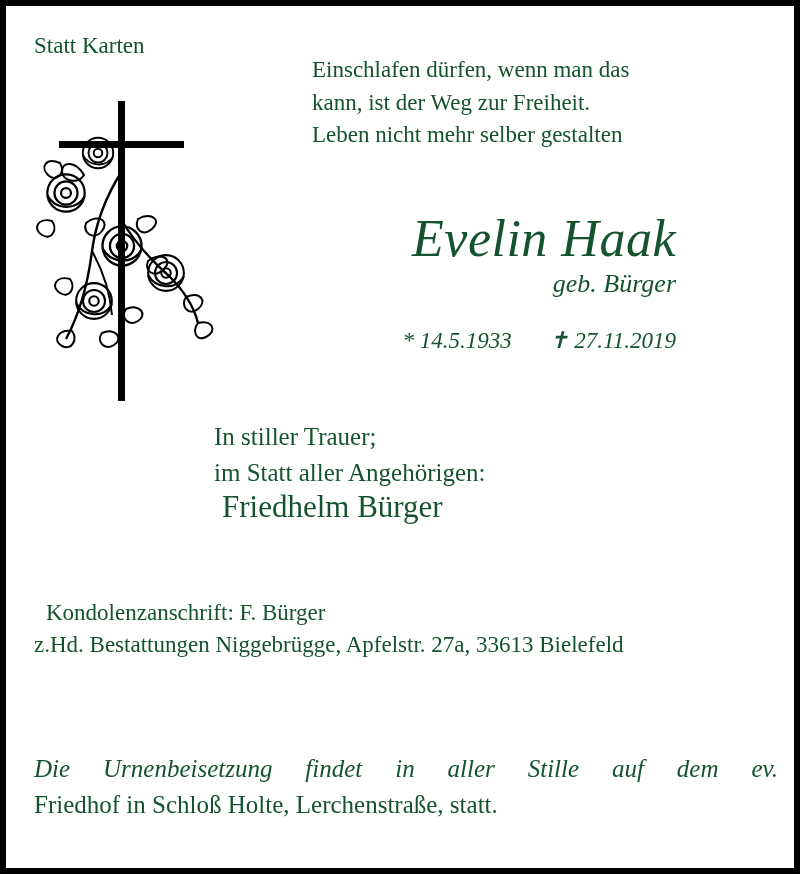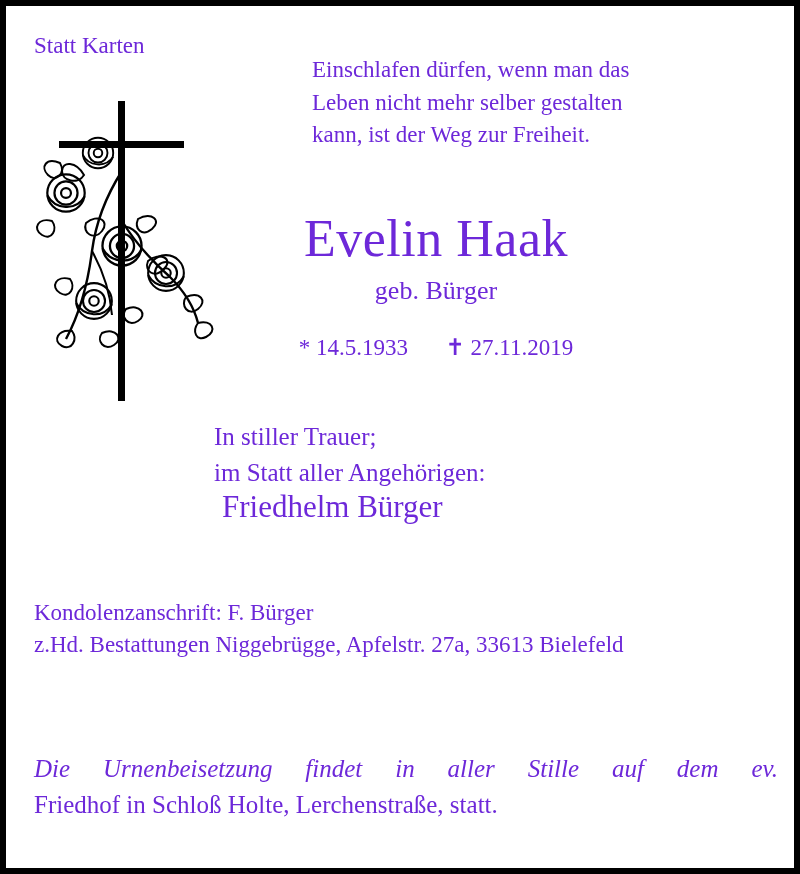--- a/index.html
+++ b/index.html
@@ -9,21 +9,21 @@
   }
   .page {
     position: relative;
     width: 800px;
     height: 874px;
     background: #ffffff;
     box-sizing: border-box;
     border: 6px solid #000000;
     overflow: hidden;
     font-family: "Liberation Serif", serif;
-    color: #6d28d9;
+    color: #14532d;
   }
   .inner {
     position: relative;
     width: 100%;
     height: 100%;
   }
 
   
   .statt-karten {
     position: absolute;
@@ -55,32 +55,33 @@
     height: 300px;
   }
   .artwork svg { display: block; }
 
   
   .name-block {
     position: absolute;
     left: 190px;
     top: 205px;
     width: 480px;
-    text-align: center;
+    text-align: right;
+    font-style: italic;
   }
   .name {
     font-size: 52px;
     line-height: 1.08;
     letter-spacing: 0.5px;
     white-space: nowrap;
   }
   .maiden {
     font-size: 26px;
     line-height: 1.3;
-    margin-top: 7px;
+    margin-top: 0;
     white-space: nowrap;
   }
   .dates {
     font-size: 23px;
     line-height: 1.3;
     margin-top: 25px;
     white-space: nowrap;
   }
   .dates .gap { display: inline-block; width: 26px; }
 
@@ -113,20 +114,21 @@
   .address .a1 {
     font-size: 25px;
     line-height: 1.3;
     white-space: nowrap;
   }
   .address .a2 {
     font-size: 23px;
     line-height: 1.38;
     margin-top: 13px;
     white-space: nowrap;
+    margin-left: 12px;
   }
   .address .a3 {
     font-size: 23px;
     line-height: 1.38;
     white-space: nowrap;
   }
 
   
   .closing {
     position: absolute;
@@ -149,22 +151,22 @@
 </head>
 <body>
 
 <div class="page">
   <div class="inner">
 
     <div class="statt-karten">Statt Karten</div>
 
     <div class="verse">
       <div>Einschlafen dürfen, wenn man das</div>
+      <div>kann, ist der Weg zur Freiheit.</div>
       <div>Leben nicht mehr selber gestalten</div>
-      <div>kann, ist der Weg zur Freiheit.</div>
     </div>
 
     <div class="artwork">
       <svg width="210" height="300" viewBox="0 0 210 300" xmlns="http://www.w3.org/2000/svg">
 
         <rect x="92" y="0" width="7" height="300" fill="#000"></rect>
         <rect x="33" y="40" width="125" height="7" fill="#000"></rect>
 
         <path d="M96 70 C 80 95, 70 120, 66 150 C 62 182, 55 210, 40 238" stroke="#000" stroke-width="2.4" fill="none"></path>
         <path d="M96 120 C 108 140, 126 160, 144 176 C 158 190, 168 206, 172 222" stroke="#000" stroke-width="2.4" fill="none"></path>

